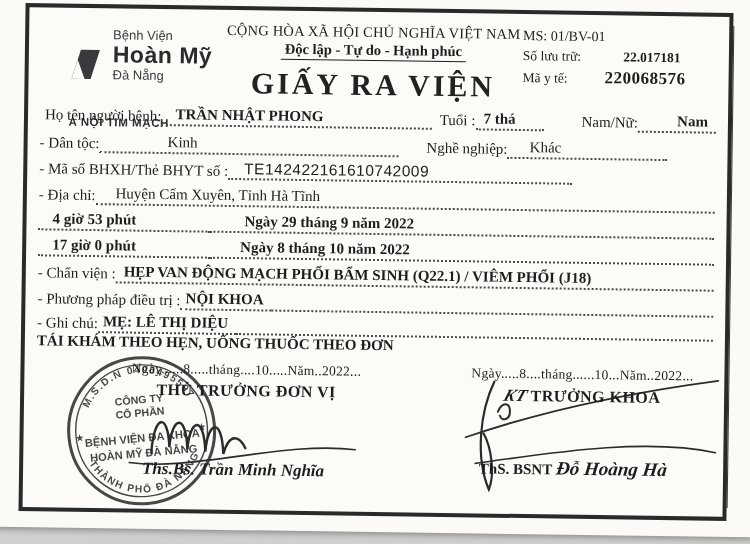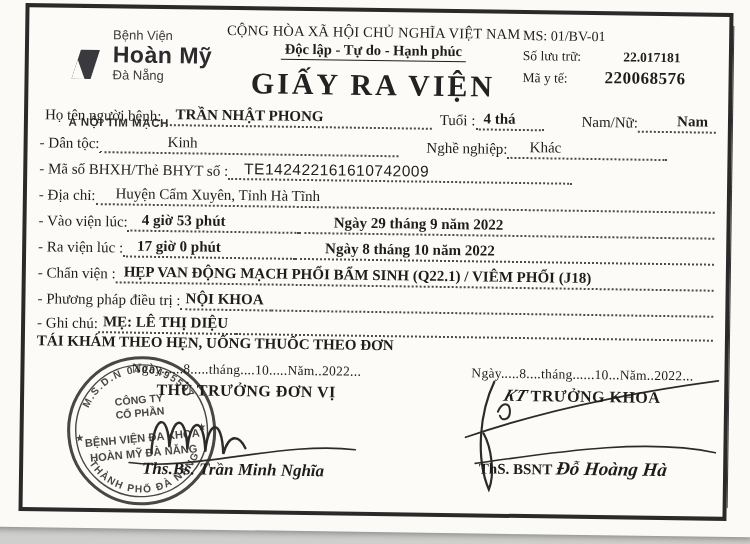--- a/index.html
+++ b/index.html
@@ -109,21 +109,21 @@
     <div class="codes-row">
       <span class="codes-lbl">Mã y tế:</span>
       <span class="codes-val codes-val-big">220068576</span>
     </div>
   </div>
 
   <div class="row" style="top:96px;padding-left:5px;">
     <span class="lbl">Họ tên người bệnh:</span>
     <span class="val bold fill" style="padding-left:14px;">TRẦN NHẬT PHONG</span>
     <span class="lbl" style="margin-left:8px;">Tuổi :</span>
-    <span class="val bold" style="width:52px;">4 thá</span>
+    <span class="val bold" style="width:52px;">7 thá</span>
     <span class="lbl" style="margin-left:38px;">Nam/Nữ:</span>
     <span class="val bold" style="width:62px;text-align:right;">Nam</span>
   </div>
 
   <div class="row" style="top:124px;">
     <span class="lbl">- Dân tộc:</span>
     <span class="val fill" style="padding-left:68px;">Kinh</span>
     <span class="lbl" style="margin-left:28px;">Nghề nghiệp:</span>
     <span class="val" style="width:130px;padding-left:22px;">Khác</span>
     <span class="sp" style="width:48px;"></span>
@@ -134,27 +134,25 @@
     <span class="val sans" style="width:320px;padding-left:16px;">TE142422161610742009</span>
     <span class="sp" style="flex:1;"></span>
   </div>
 
   <div class="row" style="top:176px;">
     <span class="lbl">- Địa chỉ:</span>
     <span class="val fill" style="padding-left:20px;">Huyện Cẩm Xuyên, Tỉnh Hà Tĩnh</span>
   </div>
 
   <div class="row" style="top:202px;">
-    <span class="lbl">- Vào viện lúc:</span>
     <span class="val bold" style="width:150px;padding-left:14px;">4  giờ  53 phút</span>
     <span class="val bold fill" style="padding-left:34px;">Ngày  29  tháng  9  năm  2022</span>
   </div>
 
   <div class="row" style="top:228px;">
-    <span class="lbl">- Ra viện lúc :</span>
     <span class="val bold" style="width:150px;padding-left:14px;">17  giờ  0  phút</span>
     <span class="val bold fill" style="padding-left:30px;">Ngày  8  tháng  10  năm  2022</span>
   </div>
 
   <div class="row" style="top:254px;">
     <span class="lbl">- Chẩn viện :</span>
     <span class="val bold fill" style="padding-left:8px;">HẸP VAN ĐỘNG MẠCH PHỔI BẨM SINH (Q22.1)  / VIÊM PHỔI (J18)</span>
   </div>
 
   <div class="row" style="top:280px;">

